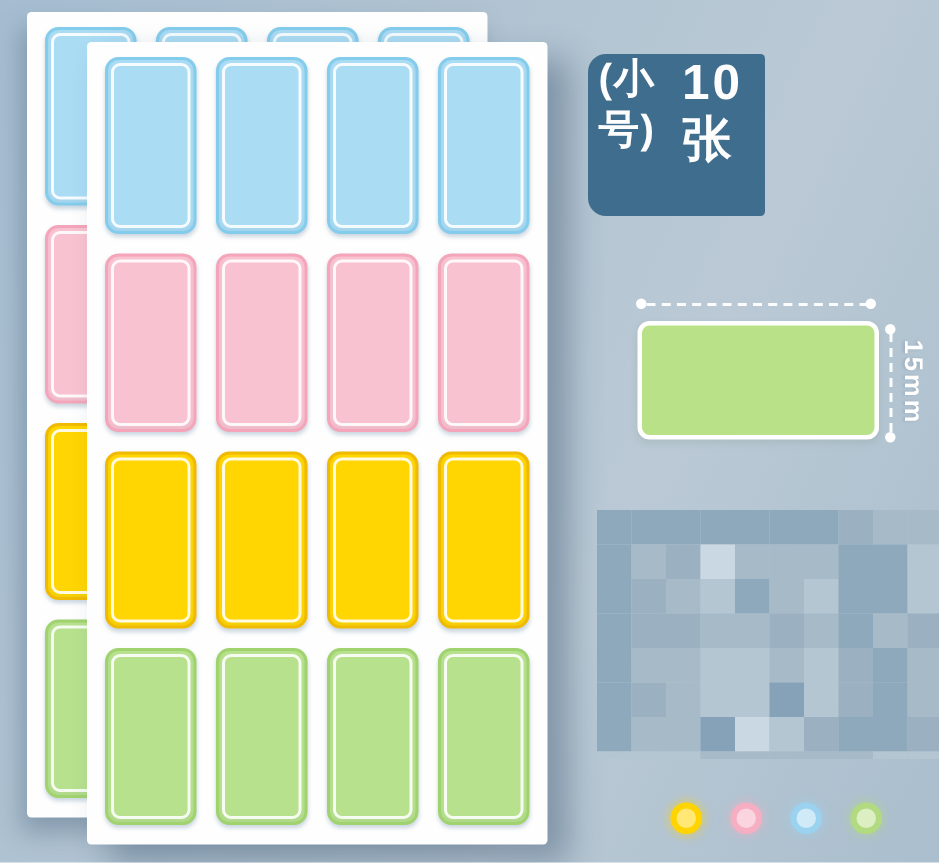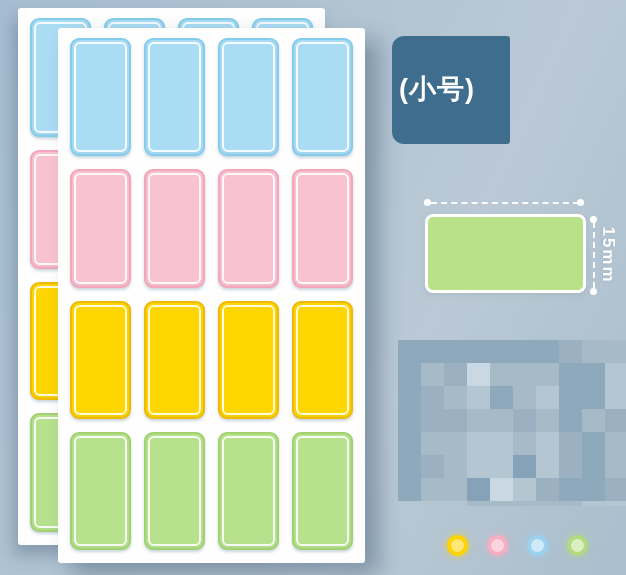--- a/index.html
+++ b/index.html
@@ -26,21 +26,21 @@
   }
   .label::after{
     content:"";position:absolute;inset:2px;border:2px solid rgba(255,255,255,.88);
     border-radius:6px;pointer-events:none;
   }
 
   
   .badge{
     position:absolute;left:392px;top:36px;width:118px;height:108px;
     border-radius:12px 3px 3px 12px;color:#fdfdfd;
-    display:flex;flex-direction:column;justify-content:center;
+    display:flex;flex-direction:row;justify-content:center;
     padding-left:7px;box-sizing:border-box;
   }
   .badge-line1{font-size:27px;font-weight:bold;line-height:1.25;letter-spacing:1px;}
   .badge-line2{font-size:33px;font-weight:bold;line-height:1.15;letter-spacing:2px;}
 
   
   .dim-text{position:absolute;color:#fff;font-size:17px;font-weight:bold;letter-spacing:2px;
     text-shadow:0 1px 2px rgba(90,110,130,.25);}
   .dim-w{left:425px;top:176px;width:160px;text-align:center;}
   .dim-h{left:578px;top:245px;width:60px;text-align:center;transform:rotate(90deg);}
@@ -102,20 +102,21 @@
       <div class="label" style="background: rgb(255, 213, 2); border-color: rgb(240, 186, 2);"></div>
       <div class="label" style="background: rgb(255, 213, 2); border-color: rgb(240, 186, 2);"></div>
       <div class="label" style="background: rgb(183, 225, 141); border-color: rgb(160, 210, 110);"></div>
       <div class="label" style="background: rgb(183, 225, 141); border-color: rgb(160, 210, 110);"></div>
       <div class="label" style="background: rgb(183, 225, 141); border-color: rgb(160, 210, 110);"></div>
       <div class="label" style="background: rgb(183, 225, 141); border-color: rgb(160, 210, 110);"></div>
     </div>
 
   <div class="badge" style="background: rgb(63, 109, 142);">
     <div class="badge-line1">(小号)</div>
+    <div class="badge-line2">10张</div>
   </div>
 
   <div class="dash-h"></div>
   <span class="end-dot" style="left:424px;top:199px;"></span>
   <span class="end-dot" style="left:577px;top:199px;"></span>
 
   <div class="swatch" style="background: rgb(185, 226, 136);"></div>
 
   <div class="dash-v"></div>
   <span class="end-dot" style="left:590px;top:216px;"></span>

